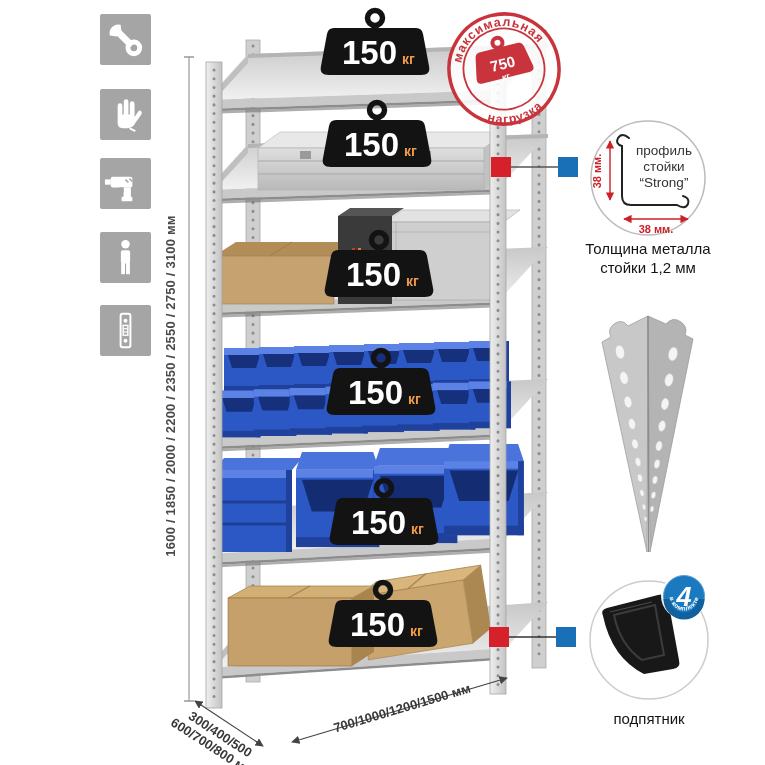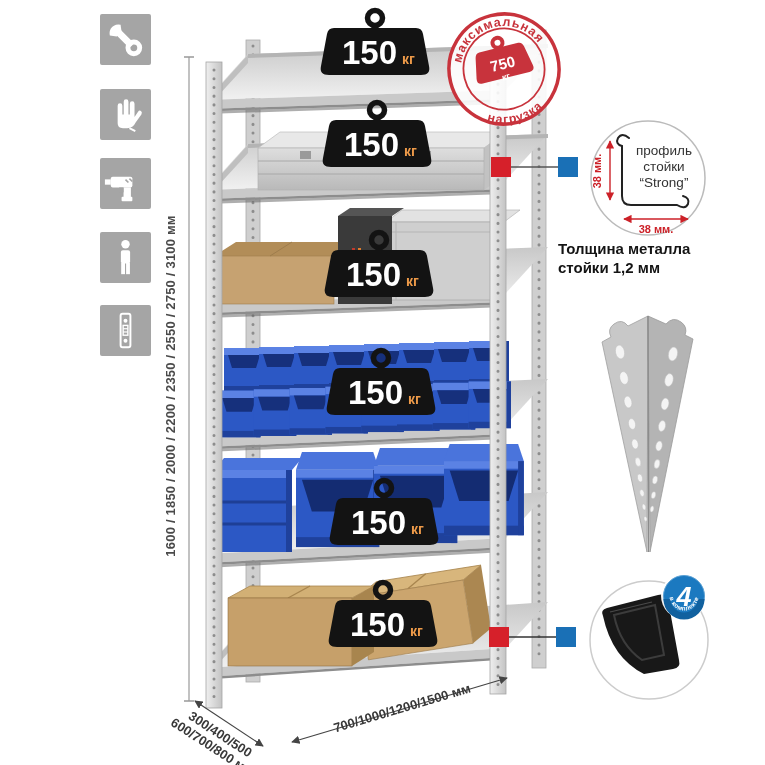--- a/index.html
+++ b/index.html
@@ -9,21 +9,21 @@
   .icon-col{position:absolute;left:100px;top:14px;width:51px;height:345px;}
   .icon-sq{position:absolute;left:0;width:51px;height:51px;background:#a5a5a5;border-radius:2px;}
   .icon-sq svg{display:block;width:51px;height:51px;}
   .main-svg{position:absolute;left:0;top:0;}
   .vlabel{position:absolute;left:170px;top:386px;transform:translate(-50%,-50%) rotate(-90deg);
           white-space:nowrap;font-size:13px;font-weight:700;color:#4a4a4a;letter-spacing:.2px;}
   .dlabel{position:absolute;left:216px;top:741px;transform:translate(-50%,-50%) rotate(33deg);
           text-align:center;font-size:13px;font-weight:700;color:#383838;line-height:1.12;white-space:nowrap;}
   .wlabel{position:absolute;left:402px;top:708px;transform:translate(-50%,-50%) rotate(-16.5deg);
           font-size:13px;font-weight:700;color:#383838;white-space:nowrap;}
-  .caption{position:absolute;width:180px;font-size:15px;font-weight:700;
+  .caption{position:absolute;width:180px;text-align:center;font-size:15px;font-weight:400;
            color:#141414;line-height:1.25;}
   .cap1{left:558px;top:240px;}
   .cap2{left:559px;top:710px;}
 </style>
 </head>
 <body>
 
 <div class="stage">
 
   <div class="icon-col">
@@ -380,15 +380,16 @@
     <div>300/400/500</div>
     <div>600/700/800 мм</div>
   </div>
   <div class="wlabel">700/1000/1200/1500 мм</div>
 
   <div class="caption cap1">
     <div>Толщина металла</div>
     <div>стойки 1,2 мм</div>
   </div>
   <div class="caption cap2">
+    <div>подпятник</div>
   </div>
 
 </div>
 
 </body></html>

